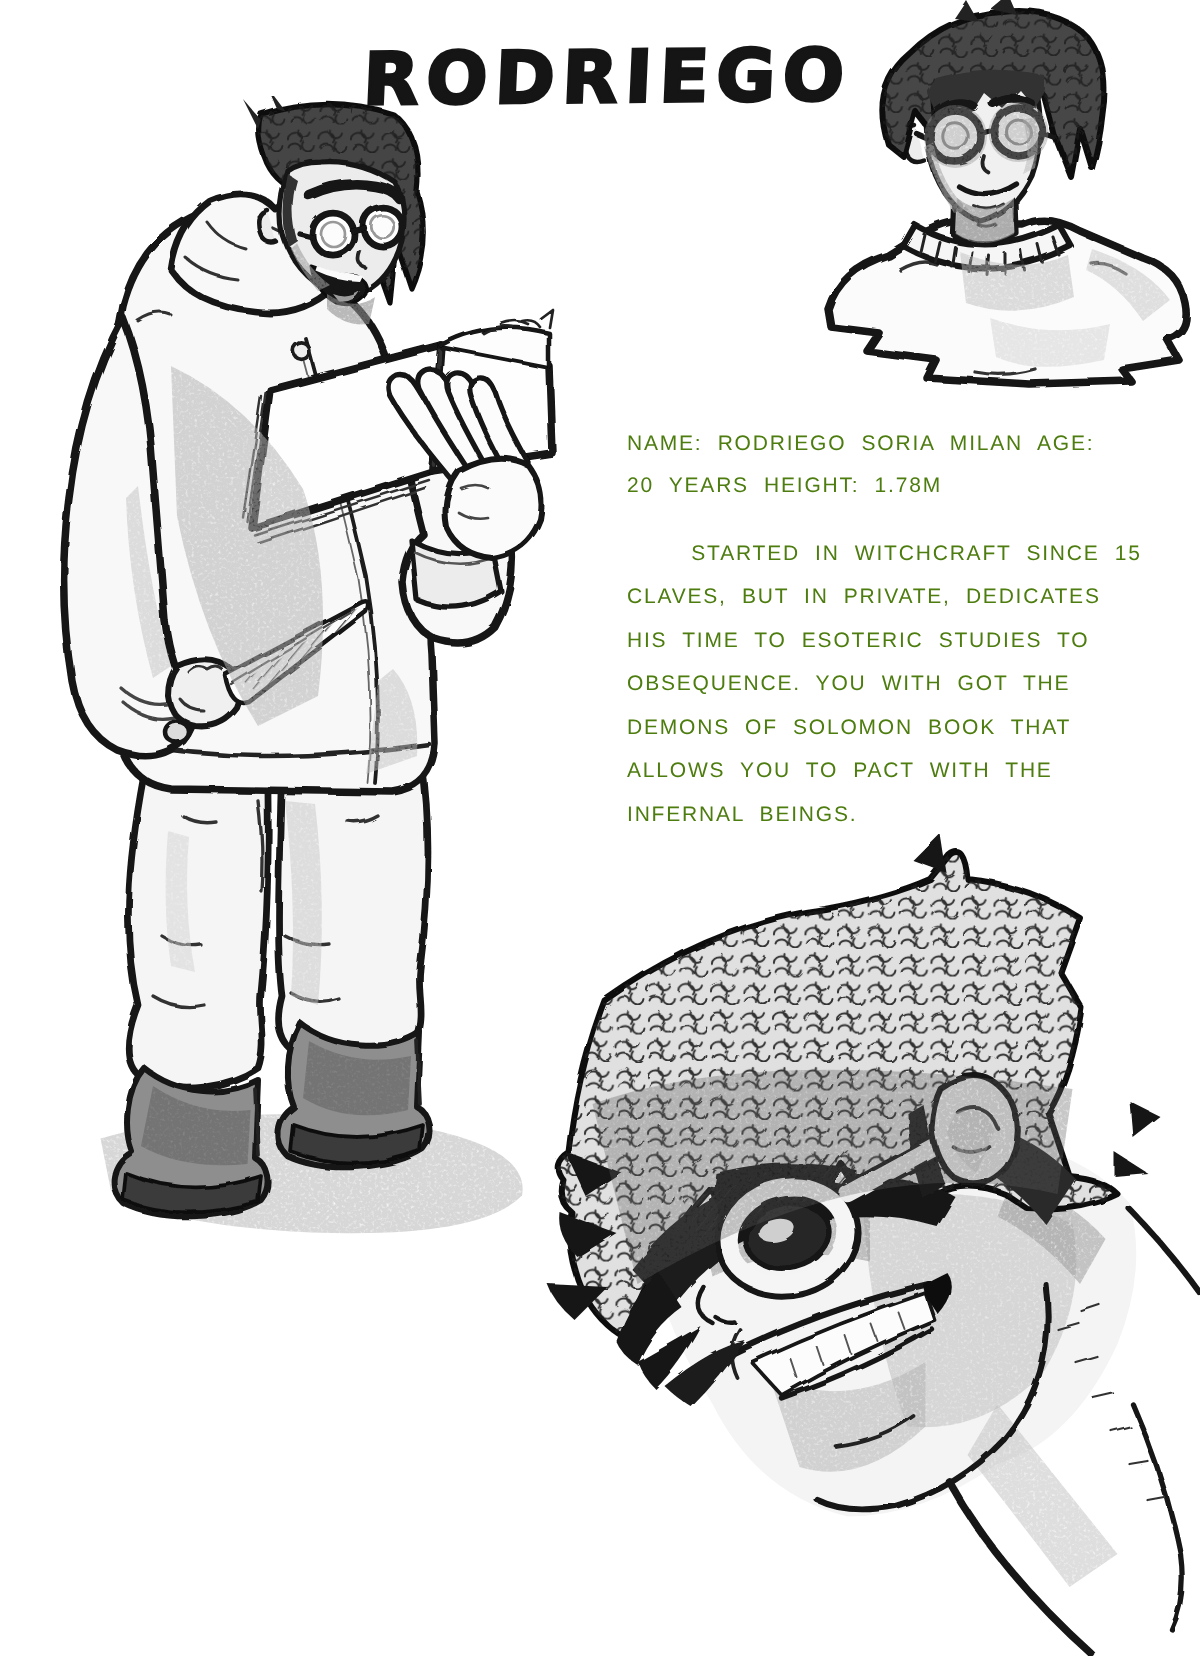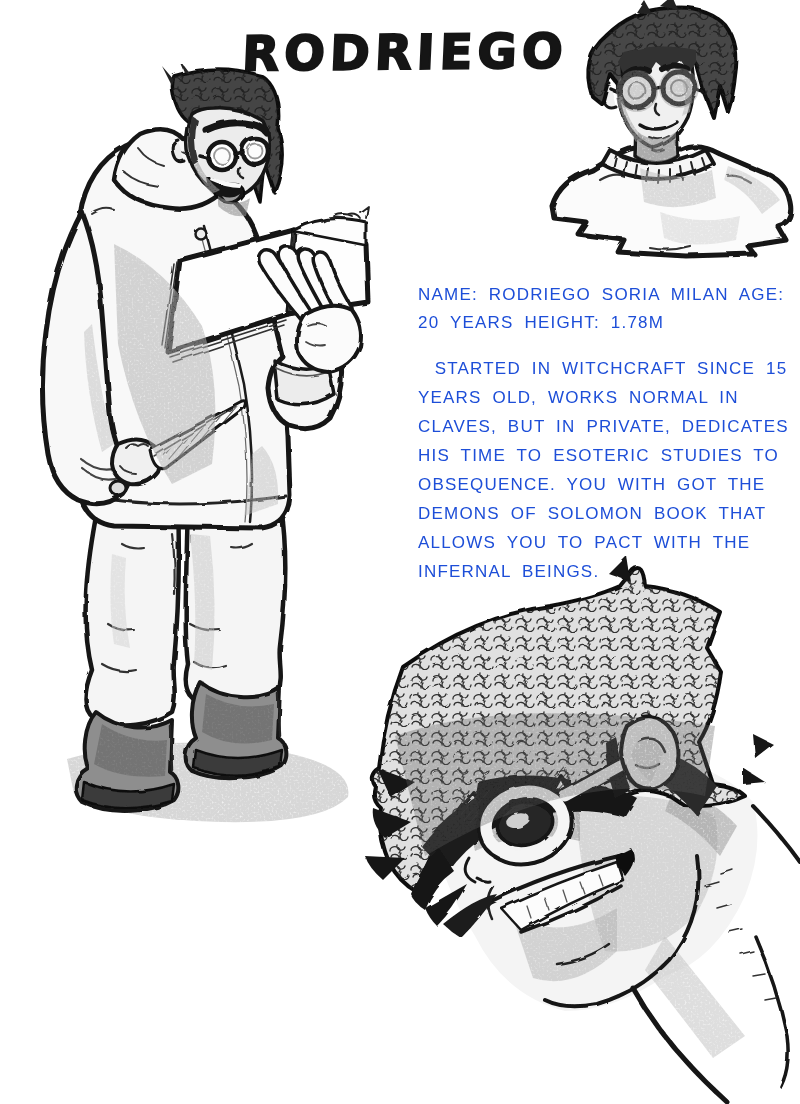--- a/index.html
+++ b/index.html
@@ -2,21 +2,21 @@
 <html><head>
 <meta charset="utf-8">
 <style>
   html,body{margin:0;padding:0;background:#e8e8e8;}
   .canvas{position:relative;width:800px;height:1104px;background:#ffffff;overflow:hidden;
           font-family:"Liberation Sans", sans-serif;}
   .title{position:absolute;left:235px;top:24px;width:340px;text-align:center;
          font-family:"DejaVu Sans", sans-serif;font-weight:800;font-size:48px;
          letter-spacing:5px;color:#151515;transform:skewX(-3deg) rotate(-0.5deg);
          -webkit-text-stroke:2px #151515;}
-  .textblock{position:absolute;color:#1d4ed8;font-size:17px;letter-spacing:1.2px;
+  .textblock{position:absolute;color:#4d7c0f;font-size:14px;letter-spacing:1.2px;
              word-spacing:5px;font-weight:500;}
   .info{left:418px;top:281px;width:372px;line-height:28px;}
   .bio{left:418px;top:354px;width:376px;line-height:29px;}
   .bio .line.indent{padding-left:10px;text-align:center;}
   .line{white-space:nowrap;}
   svg.art{position:absolute;display:block;}
   svg path,svg line,svg circle,svg ellipse,svg rect{stroke-linejoin:round;stroke-linecap:round;}
 </style>
 </head>
 <body>
@@ -176,21 +176,20 @@
     </g>
   </svg>
 
   <div class="textblock info">
     <div class="line">NAME: RODRIEGO SORIA MILAN AGE:</div>
     <div class="line">20 YEARS HEIGHT: 1.78M</div>
   </div>
 
   <div class="textblock bio">
     <div class="line indent">STARTED IN WITCHCRAFT SINCE 15</div>
-    <div class="line">YEARS OLD, WORKS NORMAL IN</div>
     <div class="line">CLAVES, BUT IN PRIVATE, DEDICATES</div>
     <div class="line">HIS TIME TO ESOTERIC STUDIES TO</div>
     <div class="line">OBSEQUENCE. YOU WITH GOT THE</div>
     <div class="line">DEMONS OF SOLOMON BOOK THAT</div>
     <div class="line">ALLOWS YOU TO PACT WITH THE</div>
     <div class="line">INFERNAL BEINGS.</div>
   </div>
 
   <svg class="art" style="left:325px;top:556px" width="475" height="548" viewBox="0 0 475 548" aria-label="Large close-up of Rodriego grinning with round glasses and wild scribbled hair">
 

